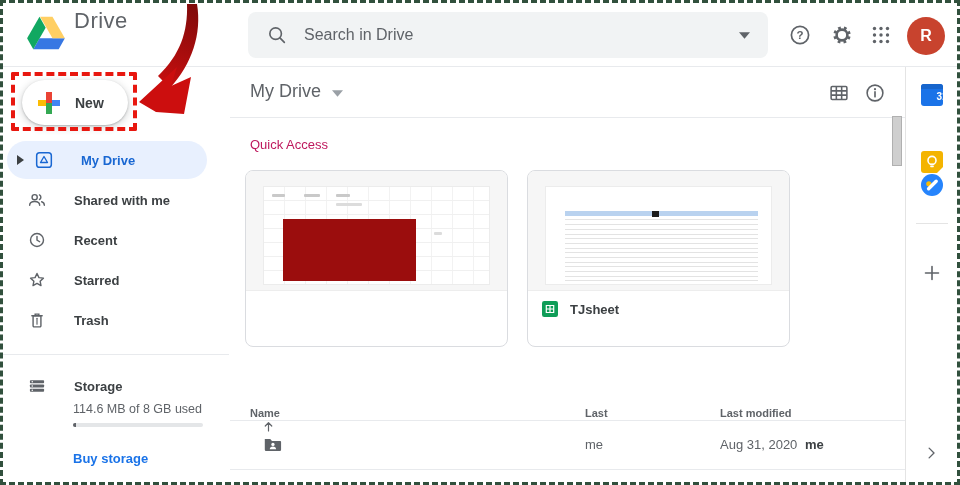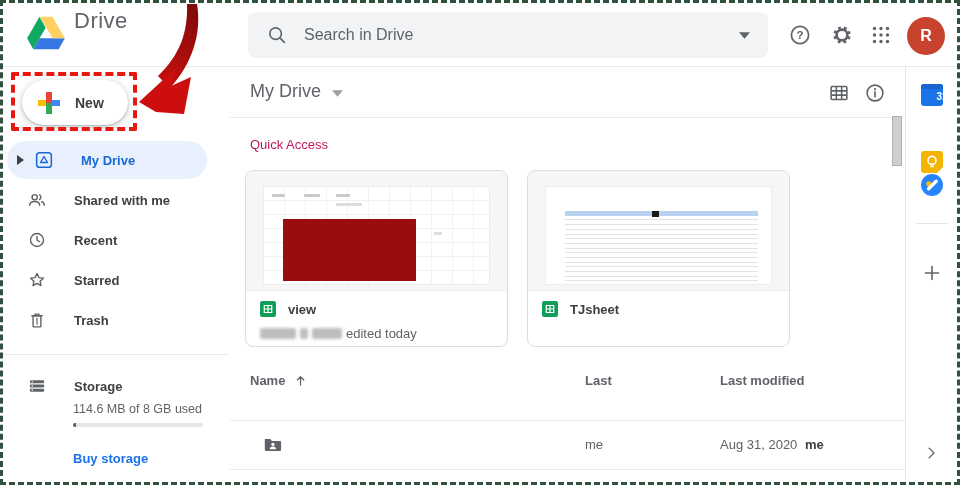--- a/index.html
+++ b/index.html
@@ -69,21 +69,21 @@
       background:repeating-linear-gradient(180deg,#fff 0 3.7px,#e3e3e3 3.7px 4.7px),
                  repeating-linear-gradient(90deg,rgba(0,0,0,.05) 0 1px,transparent 1px 12px);}
   .mini-table .head{position:absolute;left:0;top:0;width:100%;height:5px;background:#b9d2ef;}
   .mini-table .blackcell{position:absolute;left:45%;top:0;width:7px;height:6px;background:#1b1b1b;}
   .card .foot{padding:10px 14px 0 14px;}
   .card .t-row{display:flex;align-items:center;}
   .card .title{margin-left:12px;font-size:13px;font-weight:bold;color:#3c4043;}
   .card .sub{margin-top:9px;font-size:13px;color:#5f6368;display:flex;align-items:center;}
   .blur-blob{display:inline-block;height:11px;background:#bdbdbd;border-radius:2px;filter:blur(1.5px);
              margin-right:4px;}
-  .col-head{top:373px;font-size:13px;font-weight:bold;color:#5f6368;}
+  .col-head{top:407px;font-size:11px;font-weight:bold;color:#5f6368;flex-direction:column;}
   .file-row{left:230px;top:421px;width:675px;height:48px;cursor:pointer;}
   .row-name{left:296px;top:437px;font-size:13.5px;font-weight:bold;color:#3c4043;}
   .row-owner{left:585px;top:437px;font-size:13px;color:#5f6368;}
   .row-mod{left:720px;top:437px;font-size:13px;color:#5f6368;}
   .row-mod .by{color:#3c4043;font-weight:bold;margin-left:4px;}
   .scroll-thumb{left:892px;top:116px;width:10px;height:50px;background:#cfcfcf;border:1px solid #b0b0b0;
                 box-sizing:border-box;cursor:grab;}
 
   
   .rp-border{left:905px;top:67px;width:1px;height:415px;background:#e4e4e4;}
@@ -263,35 +263,20 @@
 
   <div class="abs card" style="left:245px">
     <div class="thumb">
       <div class="page grid">
         <div class="fake-txt" style="left:8px;top:7px;width:13px"></div>
         <div class="fake-txt" style="left:40px;top:7px;width:16px"></div>
         <div class="fake-txt" style="left:72px;top:7px;width:14px"></div>
         <div class="fake-txt" style="left:72px;top:16px;width:26px;background:#dcdcdc"></div>
         <div class="redact-rect"></div>
         <div class="fake-txt" style="left:170px;top:45px;width:8px;background:#dcdcdc"></div>
-      </div>
-    </div>
-    <div class="foot">
-      <div class="t-row">
-        <svg width="16" height="16" viewBox="0 0 16 16">
-          <rect width="16" height="16" rx="2.2" fill="#0f9d58"></rect>
-          <path d="M4.3 4.5h7.4v7H4.3z M4.3 8h7.4 M8 4.5v7" fill="none" stroke="#fff" stroke-width="1.2"></path>
-        </svg>
-        <span class="title">view</span>
-      </div>
-      <div class="sub">
-        <span class="blur-blob" style="width:36px"></span>
-        <span class="blur-blob" style="width:8px"></span>
-        <span class="blur-blob" style="width:30px"></span>
-        <span>edited today</span>
       </div>
     </div>
   </div>
 
   <div class="abs card" style="left:527px">
     <div class="thumb">
       <div class="page">
         <div class="mini-table">
             <div class="head"></div>
             <div class="blackcell"></div>

